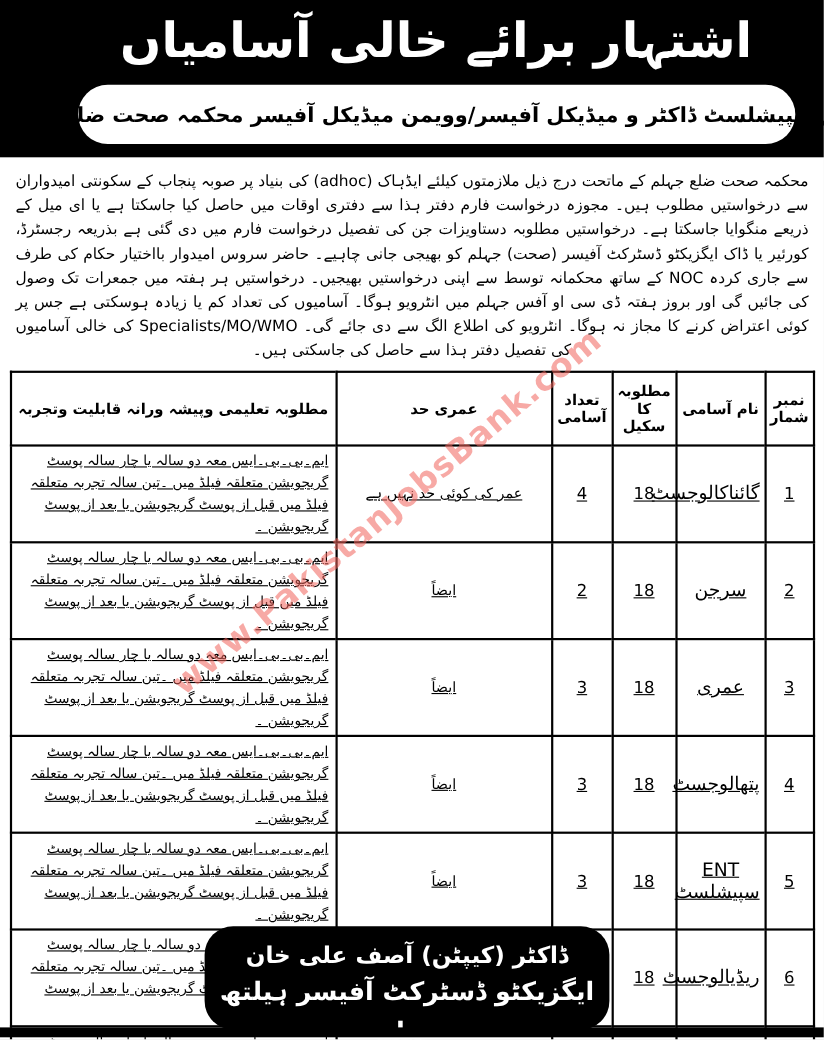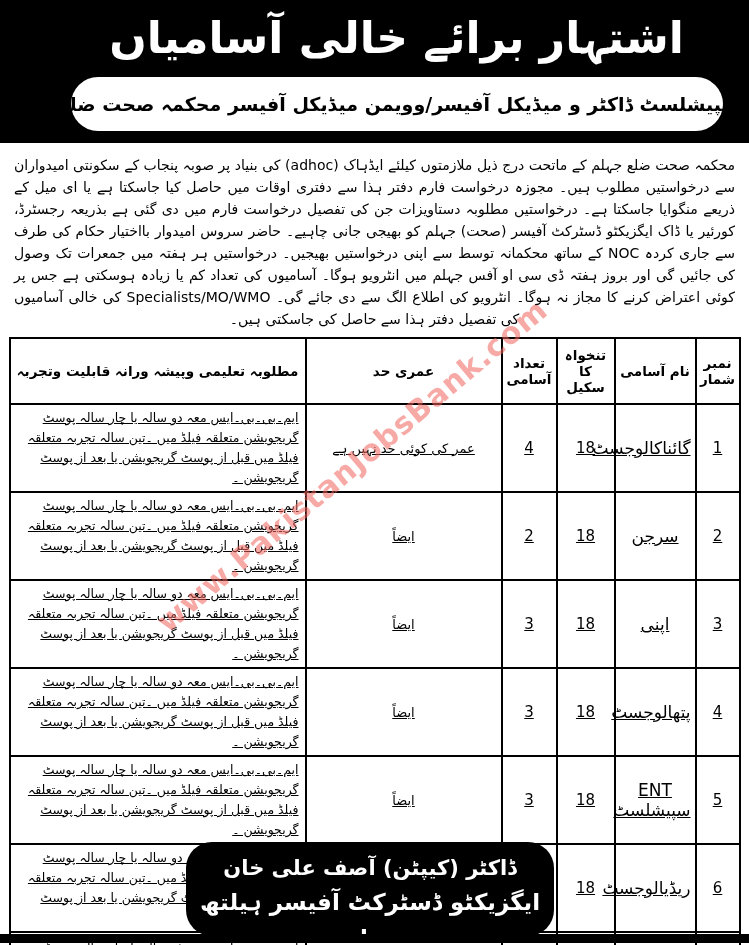--- a/index.html
+++ b/index.html
@@ -147,21 +147,21 @@
       <col style="width:81px">
       <col style="width:58px">
       <col style="width:55px">
       <col style="width:196px">
       <col style="width:296px">
     </colgroup>
     <thead>
       <tr>
         <th>نمبر شمار</th>
         <th>نام آسامی</th>
-        <th>تنخواہ کا سکیل</th>
+        <th>مطلوبہ کا سکیل</th>
         <th>تعداد آسامی</th>
         <th>عمری حد</th>
         <th>مطلوبہ تعلیمی وپیشہ ورانہ قابلیت وتجربہ</th>
       </tr>
     </thead>
     <tbody>
         <tr class="tall">
           <td class="col-serial">1</td>
           <td class="col-name">گائناکالوجسٹ</td>
           <td class="col-scale">18</td>
@@ -172,21 +172,21 @@
         <tr class="tall">
           <td class="col-serial">2</td>
           <td class="col-name">سرجن</td>
           <td class="col-scale">18</td>
           <td class="col-count">2</td>
           <td class="col-age">ایضاً</td>
           <td class="col-qualification">ایم۔بی۔بی۔ایس معہ دو سالہ یا چار سالہ پوسٹ گریجویشن متعلقہ فیلڈ میں ۔تین سالہ تجربہ متعلقہ فیلڈ میں قبل از پوسٹ گریجویشن یا بعد از پوسٹ گریجویشن ۔</td>
         </tr>
         <tr class="tall">
           <td class="col-serial">3</td>
-          <td class="col-name">اپنی</td>
+          <td class="col-name">عمری</td>
           <td class="col-scale">18</td>
           <td class="col-count">3</td>
           <td class="col-age">ایضاً</td>
           <td class="col-qualification">ایم۔بی۔بی۔ایس معہ دو سالہ یا چار سالہ پوسٹ گریجویشن متعلقہ فیلڈ میں ۔تین سالہ تجربہ متعلقہ فیلڈ میں قبل از پوسٹ گریجویشن یا بعد از پوسٹ گریجویشن ۔</td>
         </tr>
         <tr class="tall">
           <td class="col-serial">4</td>
           <td class="col-name">پتھالوجسٹ</td>
           <td class="col-scale">18</td>
           <td class="col-count">3</td>

